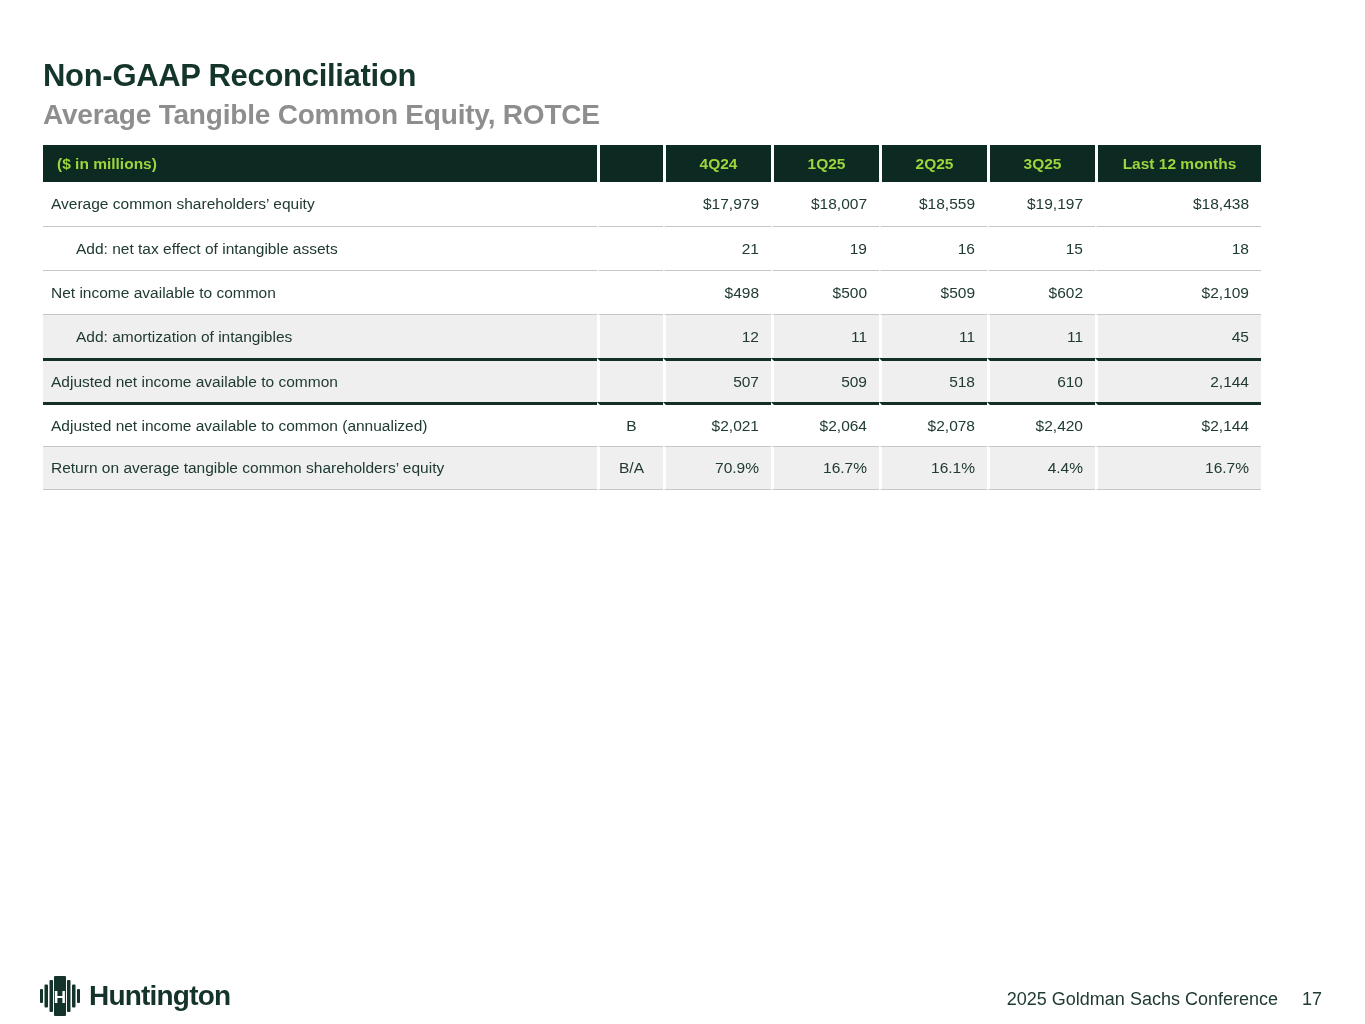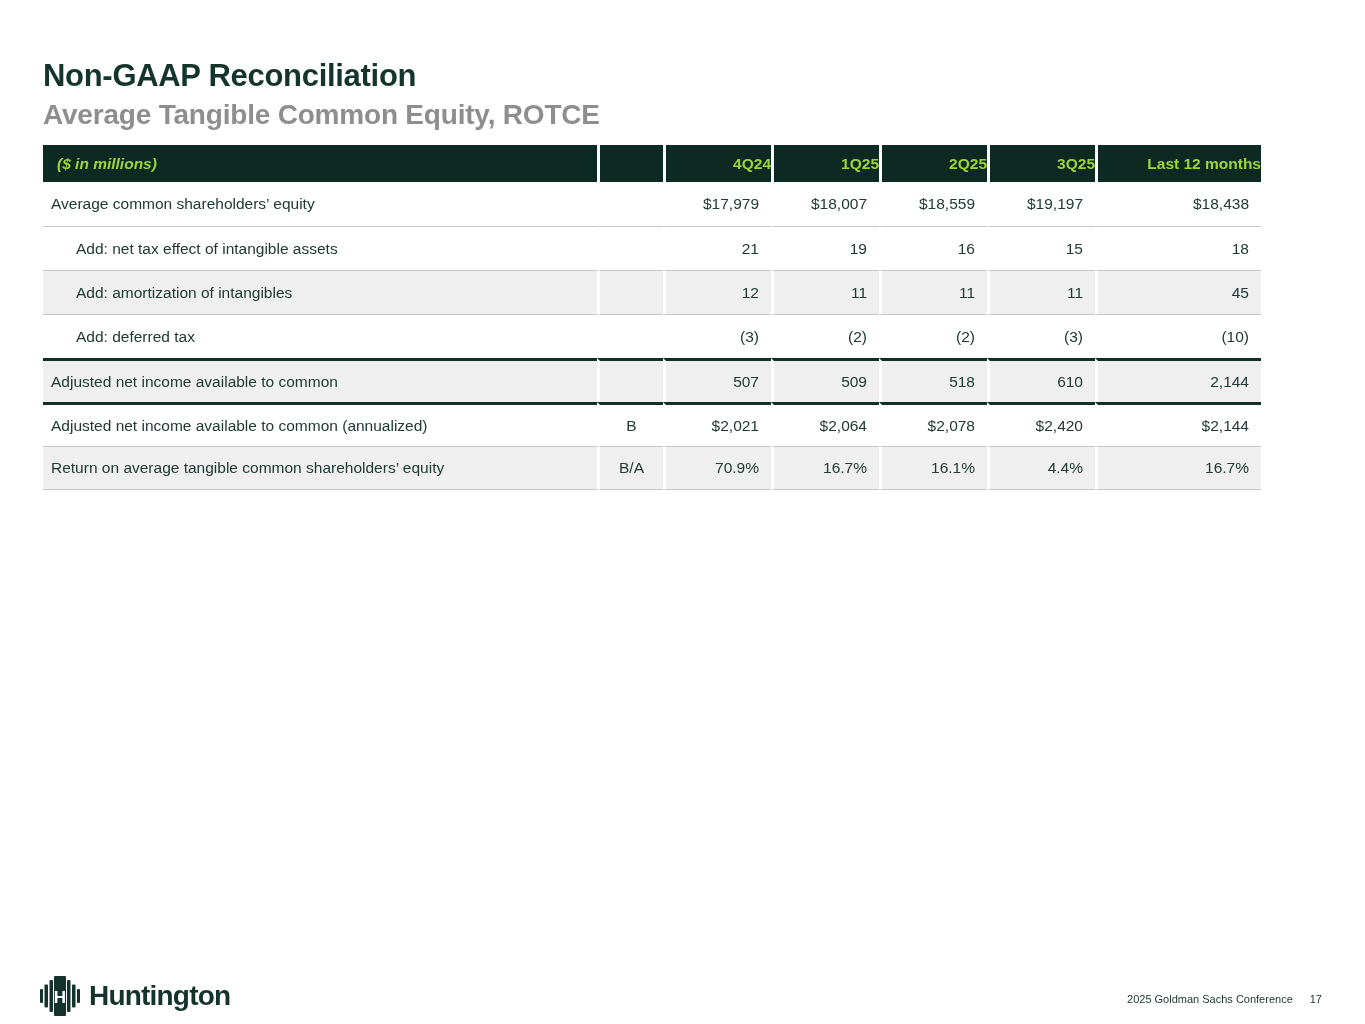--- a/index.html
+++ b/index.html
@@ -38,24 +38,24 @@
     border-collapse:separate;border-spacing:0;
     table-layout:fixed;
     font-size:15.5px;color:var(--c-text);
   }
   th,td{box-sizing:border-box;font-weight:400;}
   thead th{
     background:var(--c-header-bg);
     color:var(--c-accent);
     height:37px;
     font-weight:700;font-size:15.5px;
-    text-align:right;vertical-align:middle;
+    text-align:center;vertical-align:middle;
   }
   thead th.unit{
-    text-align:left;font-style:italic;padding-left:14px;
+    text-align:left;padding-left:14px;
   }
   thead th + th{border-left:3px solid #ffffff;}
   tbody td{
     height:44px;vertical-align:middle;
     border-top:1px solid var(--c-thin);
     background:#ffffff;
   }
   tbody tr:first-child td{border-top:none;}
   tbody tr.shaded td{background:var(--c-shade);}
   tbody tr.thick-top td{border-top:3px solid var(--c-thick);}
@@ -69,22 +69,22 @@
     position:absolute;left:40px;right:43px;top:974px;height:44px;
     display:flex;align-items:center;justify-content:space-between;
   }
   .brand{display:flex;align-items:center;gap:9px;}
   .brand-mark{display:block;}
   .brand-name{
     font-size:28px;font-weight:700;color:var(--c-logo);
     letter-spacing:-0.8px;
   }
   .footer-right{
-    display:flex;align-items:flex-start;gap:17px;
-    font-size:11px;color:var(--c-text);
+    display:flex;align-items:flex-start;gap:24px;
+    font-size:18px;color:var(--c-text);
     padding-top:6px;
   }
 </style>
 </head>
 <body>
 
 <div class="slide">
 
   <div class="page-title">Non-GAAP Reconciliation</div>
   <div class="page-subtitle">Average Tangible Common Equity, ROTCE</div>
@@ -123,37 +123,37 @@
           </tr>
           <tr>
             <td class="label indent">Add: net tax effect of intangible assets</td>
             <td class="ref"></td>
             <td class="val">21</td>
             <td class="val">19</td>
             <td class="val">16</td>
             <td class="val">15</td>
             <td class="val">18</td>
           </tr>
+          <tr>
+            <td class="label">Net income available to common</td>
+            <td class="ref"></td>
+            <td class="val">$498</td>
+            <td class="val">$500</td>
+            <td class="val">$509</td>
+            <td class="val">$602</td>
+            <td class="val">$2,109</td>
+          </tr>
           <tr class="shaded">
             <td class="label indent">Add: amortization of intangibles</td>
             <td class="ref"></td>
             <td class="val">12</td>
             <td class="val">11</td>
             <td class="val">11</td>
             <td class="val">11</td>
             <td class="val">45</td>
-          </tr>
-          <tr>
-            <td class="label indent">Add: deferred tax</td>
-            <td class="ref"></td>
-            <td class="val">(3)</td>
-            <td class="val">(2)</td>
-            <td class="val">(2)</td>
-            <td class="val">(3)</td>
-            <td class="val">(10)</td>
           </tr>
           <tr class="shaded thick-top">
             <td class="label">Adjusted net income available to common</td>
             <td class="ref"></td>
             <td class="val">507</td>
             <td class="val">509</td>
             <td class="val">518</td>
             <td class="val">610</td>
             <td class="val">2,144</td>
           </tr>

